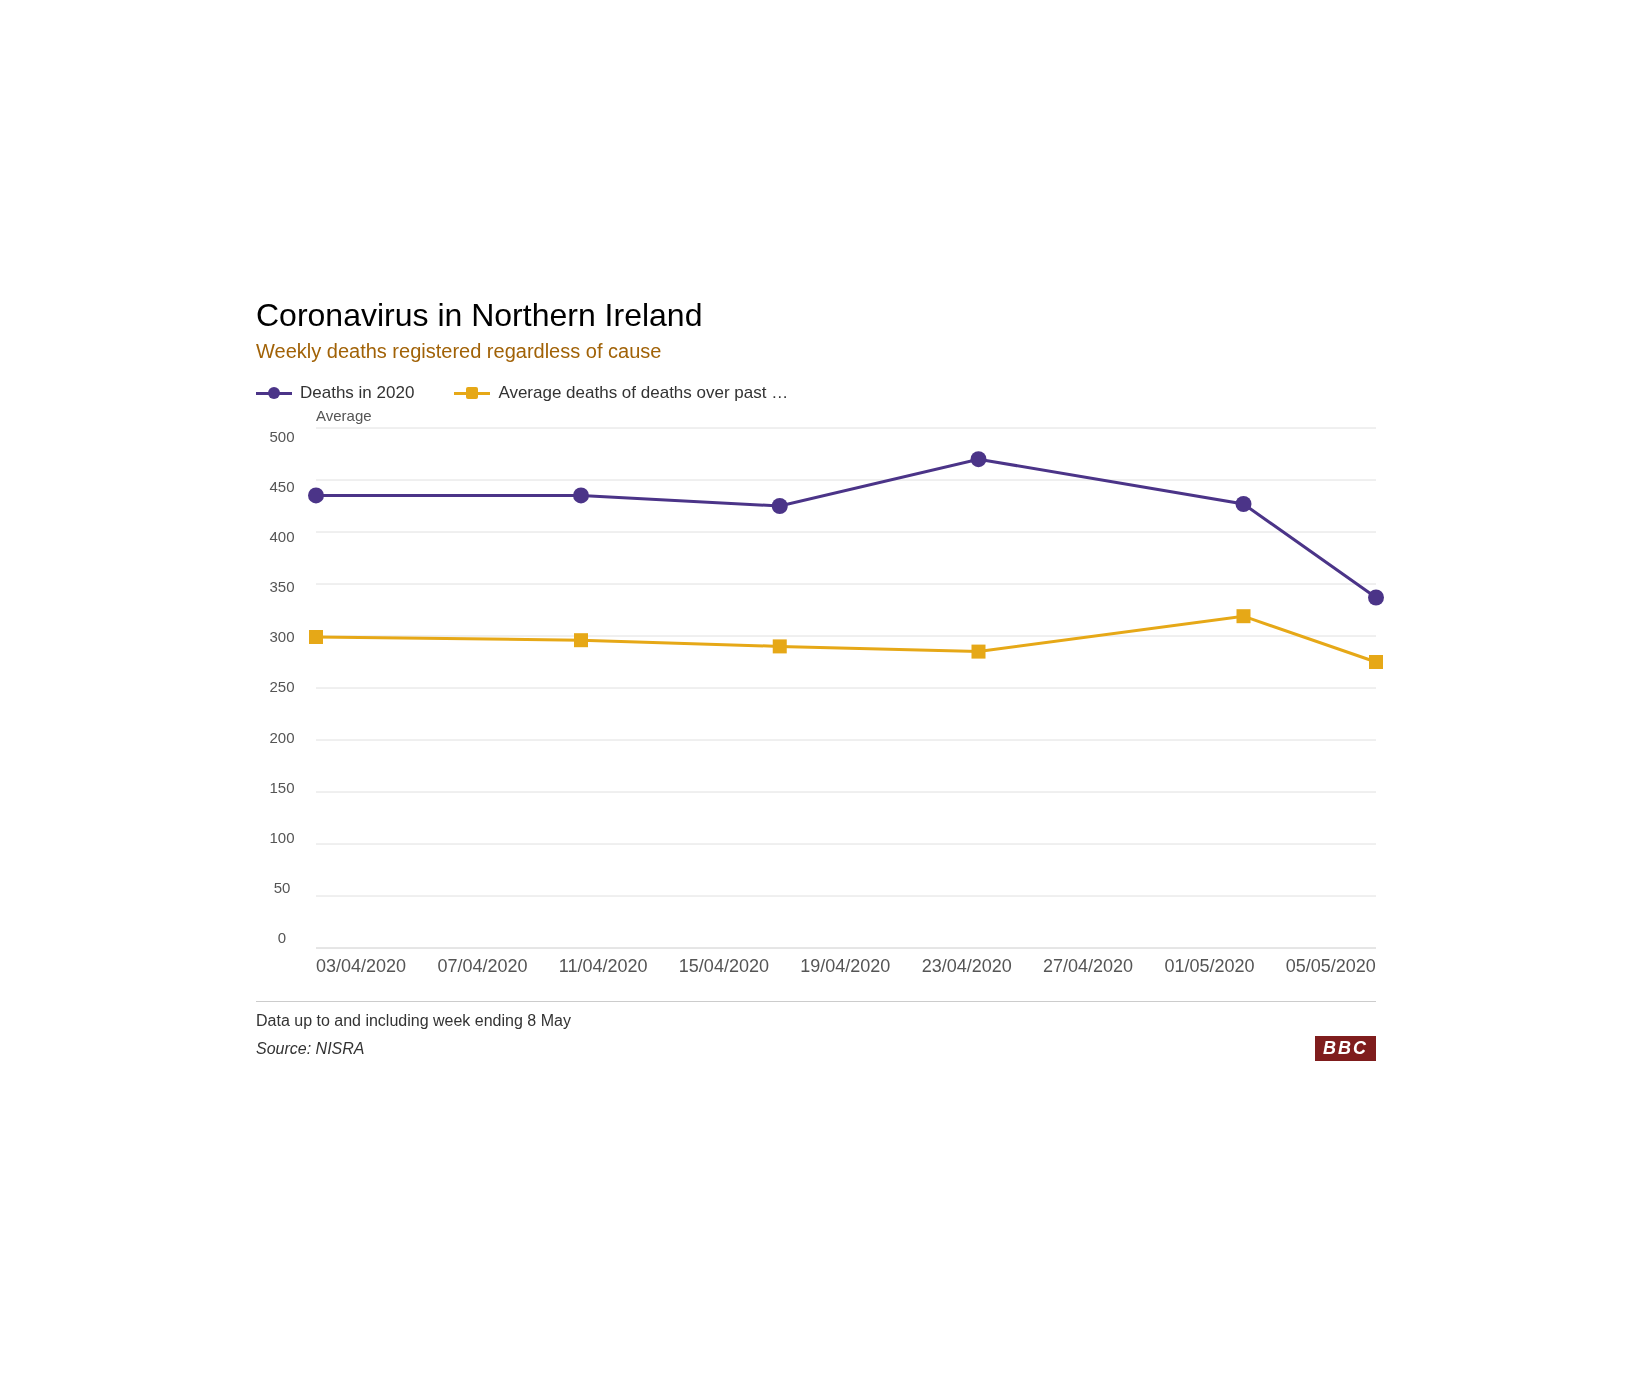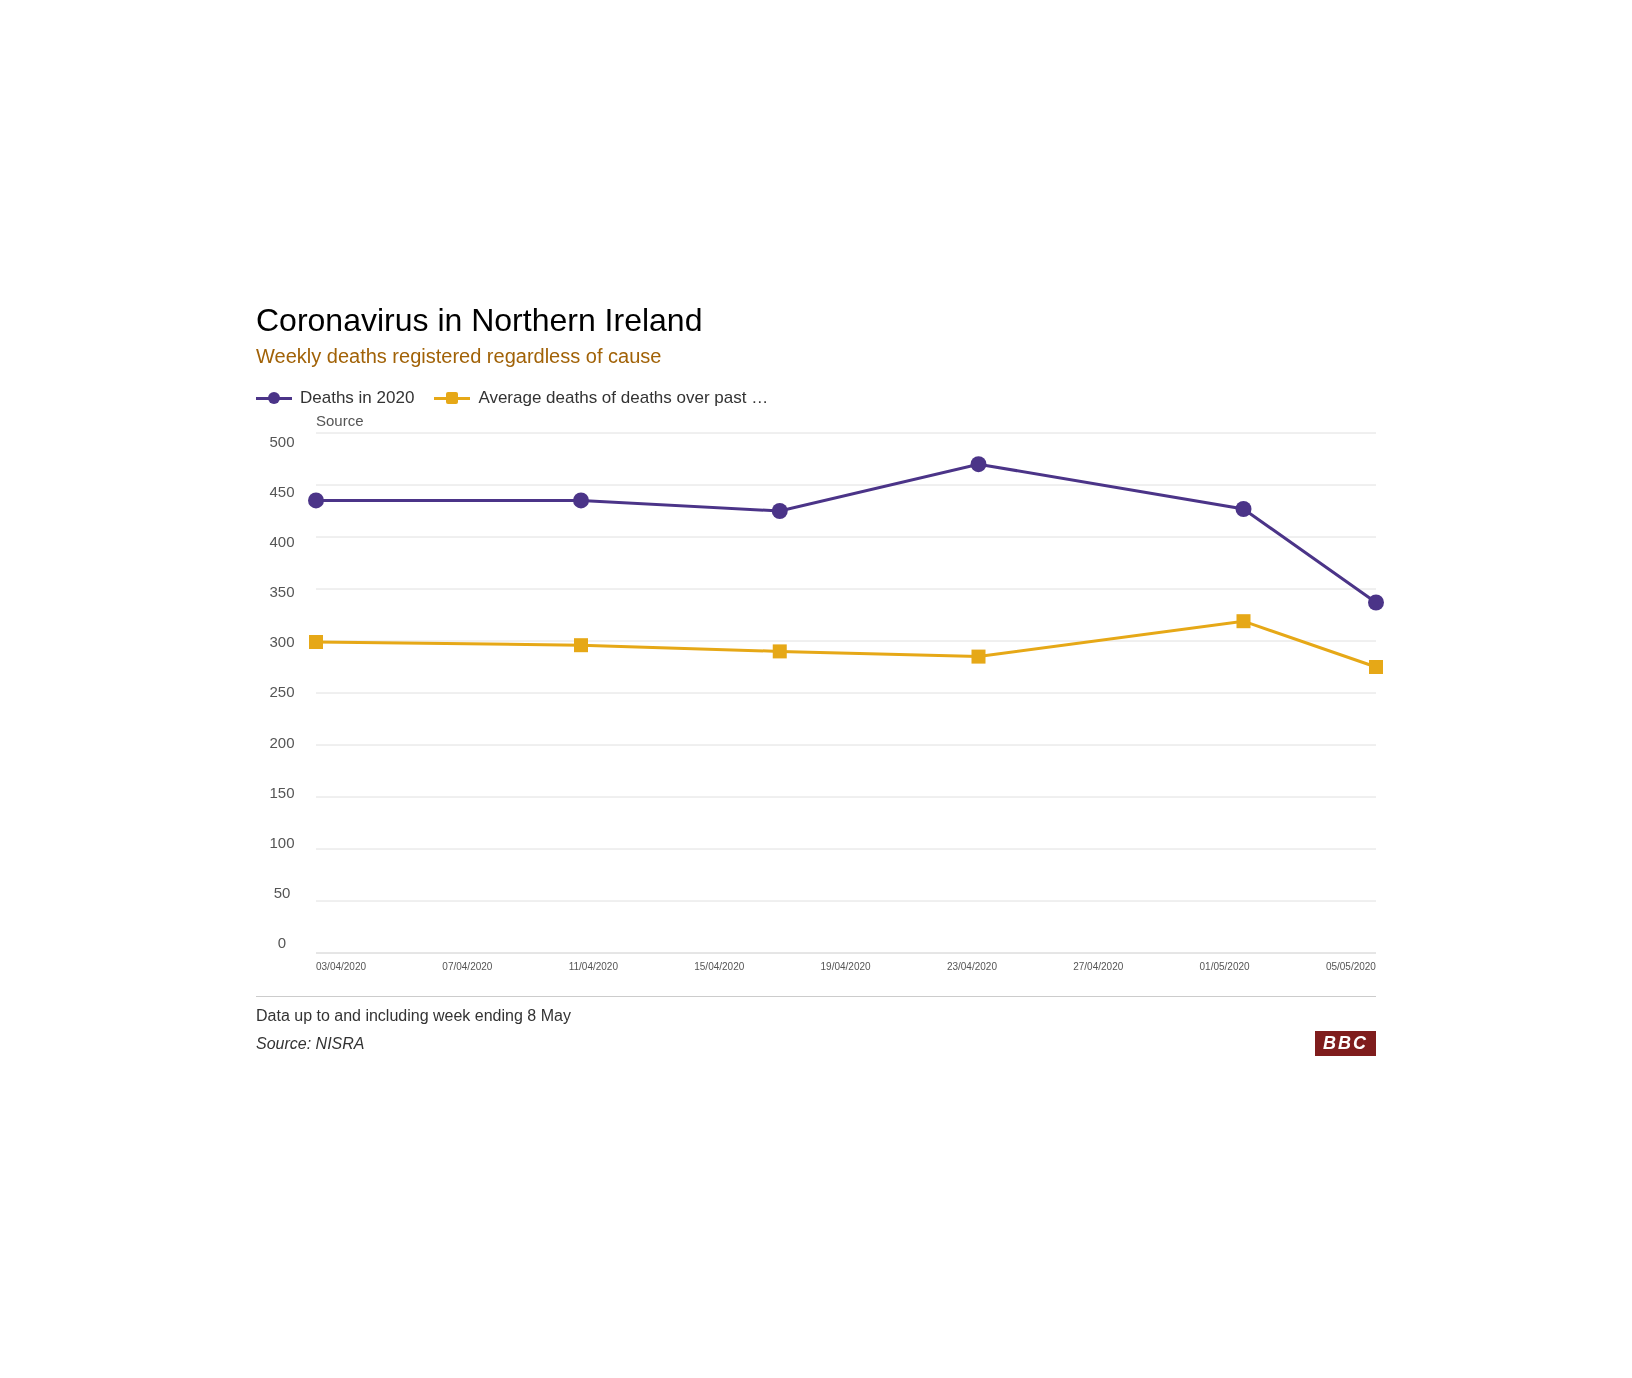--- a/index.html
+++ b/index.html
@@ -24,21 +24,21 @@
       margin-bottom: 6px;
     }
     .chart-subtitle {
       font-size: 20px;
       color: #a16207;
       margin-bottom: 20px;
     }
     .legend {
       display: flex;
       align-items: center;
-      gap: 20px;
+      gap: 40px;
       margin-bottom: 4px;
     }
     .legend-item {
       display: flex;
       align-items: center;
       gap: 8px;
       font-size: 17px;
       color: #333;
     }
     .legend-line {
@@ -101,21 +101,21 @@
       height: 100%;
       overflow: visible;
     }
     .x-axis-labels {
       display: flex;
       justify-content: space-between;
       margin-left: 60px;
       margin-top: 8px;
     }
     .x-tick {
-      font-size: 10px;
+      font-size: 18px;
       color: #555;
       text-align: center;
     }
     .chart-footer {
       margin-top: 24px;
       border-top: 1px solid #ccc;
       padding-top: 10px;
     }
     .chart-note {
       font-size: 16px;
@@ -166,21 +166,21 @@
     </div>
     <div class="legend-item">
       <div class="legend-line orange-line">
         <div class="orange-square-dot"></div>
       </div>
       <span>Average deaths of deaths over past …</span>
     </div>
   </div>
 
   <div class="chart-area">
-    <div class="chart-y-label">Source</div>
+    <div class="chart-y-label">Average</div>
     <div class="chart-inner">
       <div class="y-axis" style="height:520px;">
         <div class="y-tick">0</div>
         <div class="y-tick">50</div>
         <div class="y-tick">100</div>
         <div class="y-tick">150</div>
         <div class="y-tick">200</div>
         <div class="y-tick">250</div>
         <div class="y-tick">300</div>
         <div class="y-tick">350</div>

